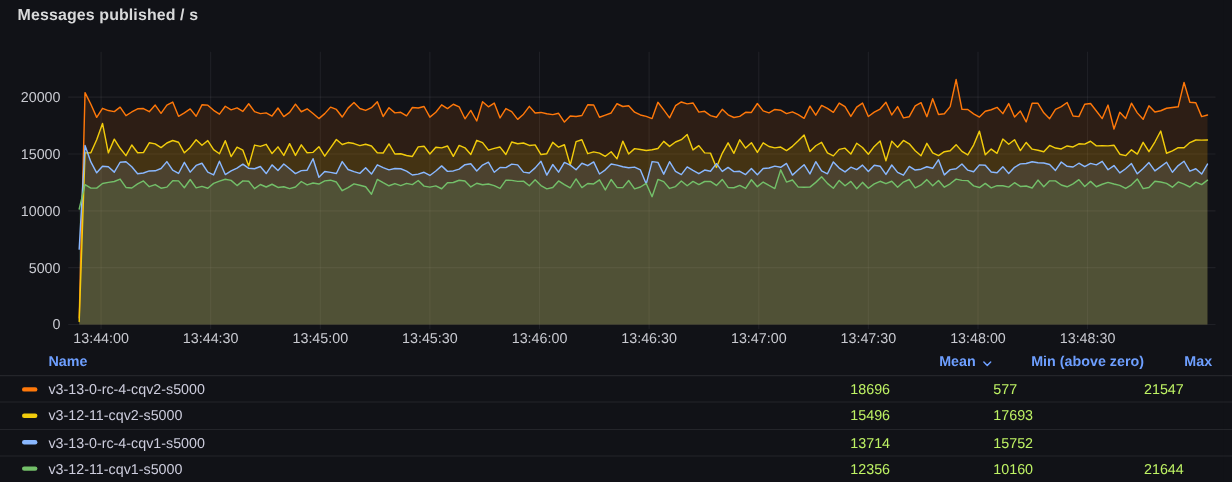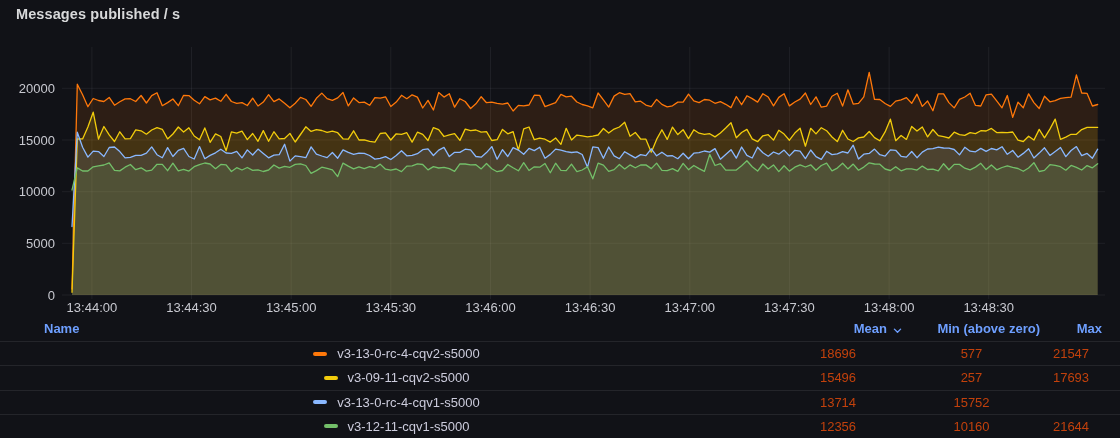--- a/index.html
+++ b/index.html
@@ -28,23 +28,23 @@
     height:24.25px;
     box-sizing:border-box;
     font-size:13px;
   }
   .lhead{height:25px;color:#6E9FFF;font-weight:600;}
   .lhead .hcell{cursor:pointer;display:flex;align-items:flex-end;white-space:nowrap;}
   .lhead .h-name{padding-left:24px;}
   .lhead .h-num{justify-content:flex-end;}
   .sort-caret{margin-left:5px;display:inline-flex;align-items:center;}
   .lbody .lrow{border-top:1px solid rgba(204,204,220,0.10);}
-  .cell-name{display:flex;align-items:center;gap:10px;color:#CCCCDC;cursor:pointer;min-width:0;justify-content:center;}
+  .cell-name{display:flex;align-items:center;gap:10px;color:#CCCCDC;cursor:pointer;min-width:0;}
   .swatch{width:14px;height:4px;border-radius:2px;flex:0 0 auto;}
-  .cell-num{text-align:center;color:#c2410c;font-variant-numeric:tabular-nums;}
+  .cell-num{text-align:left;color:#bef264;font-variant-numeric:tabular-nums;}
 </style>
 </head>
 <body>
 
 <div class="panel">
 
   <div class="panel-title">Messages published / s</div>
 
   <div id="chart">
       <svg width="1120" height="316">
@@ -123,24 +123,23 @@
             <span class="swatch" style="background: rgb(255, 120, 10);"></span>
             <span>v3-13-0-rc-4-cqv2-s5000</span>
           </div>
           <div class="cell-num">18696</div>
           <div class="cell-num">577</div>
           <div class="cell-num">21547</div>
         </div>
         <div class="lrow">
           <div class="cell-name">
             <span class="swatch" style="background: rgb(242, 204, 12);"></span>
-            <span>v3-09-11-cqv2-s5000</span>
+            <span>v3-12-11-cqv2-s5000</span>
           </div>
           <div class="cell-num">15496</div>
-          <div class="cell-num">257</div>
           <div class="cell-num">17693</div>
         </div>
         <div class="lrow">
           <div class="cell-name">
             <span class="swatch" style="background: rgb(138, 184, 255);"></span>
             <span>v3-13-0-rc-4-cqv1-s5000</span>
           </div>
           <div class="cell-num">13714</div>
           <div class="cell-num">15752</div>
         </div>

